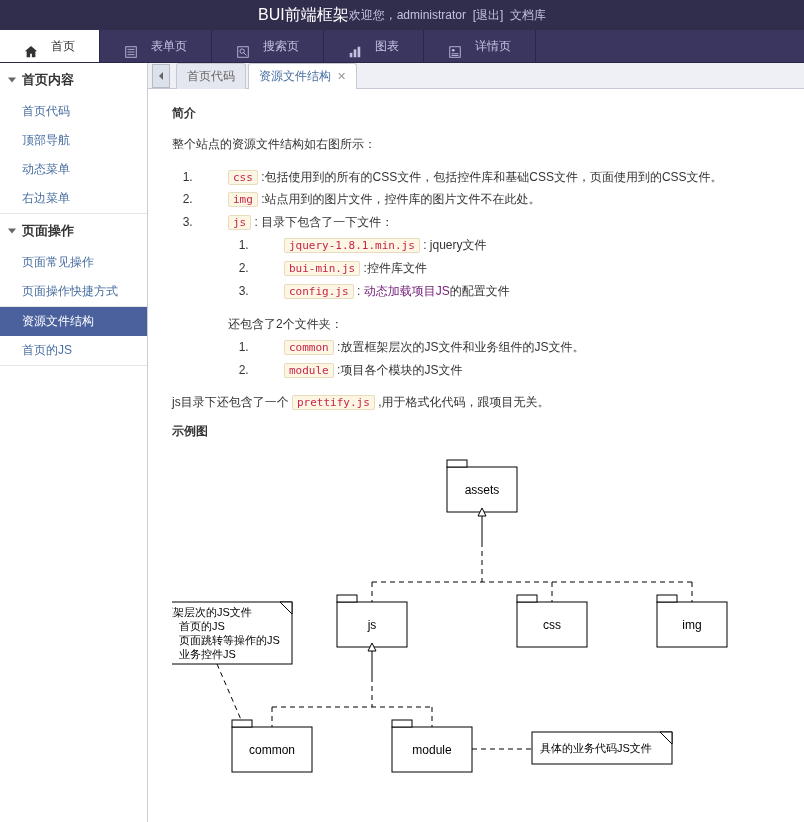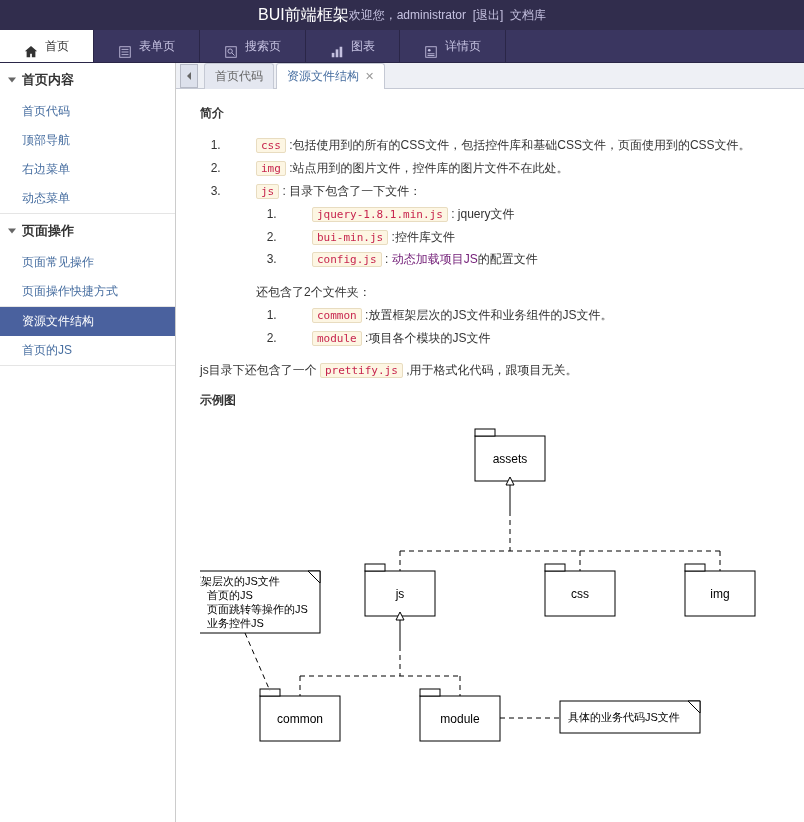--- a/index.html
+++ b/index.html
@@ -2,25 +2,25 @@
 <html><head>
 <meta charset="utf-8">
 <style>
 * { box-sizing: border-box; margin: 0; padding: 0; }
 body { font-family: "Microsoft YaHei", Arial, sans-serif; font-size: 12px; color: #333; background: #fff; }
 .header { background: #312d4d; color: #fff; height: 30px; line-height: 30px; padding: 0 10px; display: flex; justify-content: center; }
 .header .title { font-size: 16px; }
 .header .user { font-size: 12px; color: #c5c1e0; }
 .header .user a { color: #c5c1e0; text-decoration: none; }
 .navbar { background: #3a3660; height: 33px; display: flex; border-bottom: 1px solid #2a2647; }
-.nav-item { padding: 8px 24px; line-height: 33px; color: #c5c1e0; cursor: pointer; display: flex; align-items: center; gap: 7px; border-right: 1px solid #2a2647; }
+.nav-item { padding: 8px 24px; line-height: 33px; color: #c5c1e0; cursor: pointer; display: flex; align-items: center; gap: 13px; border-right: 1px solid #2a2647; }
 .nav-item.active { background: #fff; color: #333; }
 .nav-icon { width: 14px; height: 14px; display: inline-block; }
 .main { display: flex; height: calc(100vh - 63px); }
-.sidebar { width: 176px; border-right: 1px solid #ccc; background: #fff; overflow-y: auto; }
+.sidebar { width: 148px; border-right: 1px solid #ccc; background: #fff; overflow-y: auto; }
 .side-group { border-bottom: 1px solid #e5e5e5; }
 .side-group-title { padding: 8px 10px 8px 22px; font-weight: bold; color: #333; cursor: pointer; position: relative; font-size: 13px; }
 .side-group-title:before { content: ''; position: absolute; left: 8px; top: 50%; transform: translateY(-50%); width: 0; height: 0; border-left: 4px solid transparent; border-right: 4px solid transparent; border-top: 5px solid #666; }
 .side-items { }
 .side-item { padding: 6px 10px 6px 22px; color: #476ea0; cursor: pointer; font-size: 12px; }
 .side-item.active { background: #4a619e; color: #fff; }
 .content-area { flex: 1; display: flex; flex-direction: column; overflow: hidden; }
 .tab-bar { background: #eef0f5; border-bottom: 1px solid #c5c9d4; height: 26px; display: flex; align-items: flex-end; padding-left: 4px; }
 .tab-scroll { width: 18px; height: 24px; background: #dde1ec; border: 1px solid #b6bac6; display: flex; align-items: center; justify-content: center; cursor: pointer; margin-right: 6px; }
 .tab-scroll svg { width: 8px; height: 8px; }
@@ -92,22 +92,22 @@
   </div>
 </div>
 
 <div class="main">
   <div class="sidebar">
     <div class="side-group">
       <div class="side-group-title">首页内容</div>
       <div class="side-items">
         <div class="side-item">首页代码</div>
         <div class="side-item">顶部导航</div>
+        <div class="side-item">动态菜单</div>
         <div class="side-item">右边菜单</div>
-        <div class="side-item">动态菜单</div>
       </div>
     </div>
     <div class="side-group">
       <div class="side-group-title">页面操作</div>
       <div class="side-items">
         <div class="side-item">页面常见操作</div>
         <div class="side-item">页面操作快捷方式</div>
       </div>
     </div>
     <div class="side-group">
@@ -129,20 +129,21 @@
         <span>首页代码</span>
       </div>
       <div class="tab">
         <span>资源文件结构</span>
         <span class="close">✕</span>
       </div>
     </div>
 
     <div class="content">
       <h2>简介</h2>
+      <p>整个站点的资源文件结构如右图所示：</p>
       <ol>
         <li><code class="inline">css</code><span> :包括使用到的所有的CSS文件，包括控件库和基础CSS文件，页面使用到的CSS文件。</span></li>
         <li><code class="inline">img</code><span> :站点用到的图片文件，控件库的图片文件不在此处。</span></li>
         <li><code class="inline">js</code><span> : 目录下包含了一下文件：</span>
           <ol>
             <li><code class="inline">jquery-1.8.1.min.js</code><span> : jquery文件</span></li>
             <li><code class="inline">bui-min.js</code><span> :控件库文件</span></li>
             <li><code class="inline">config.js</code><span> : </span><a class="link" href="#">动态加载项目JS</a><span>的配置文件</span></li>
           </ol>
           <span>还包含了2个文件夹：</span>

